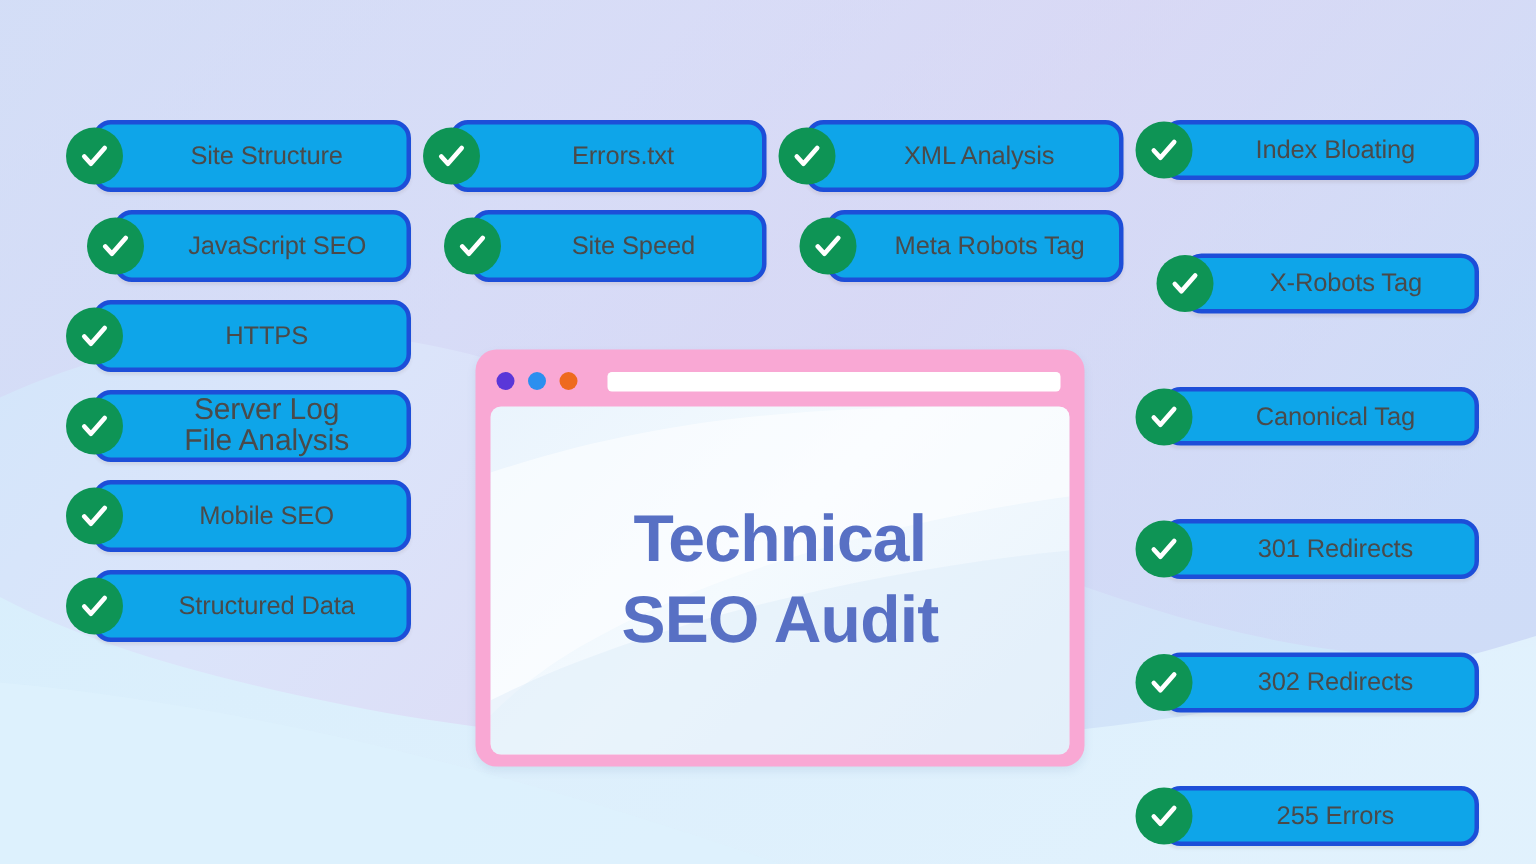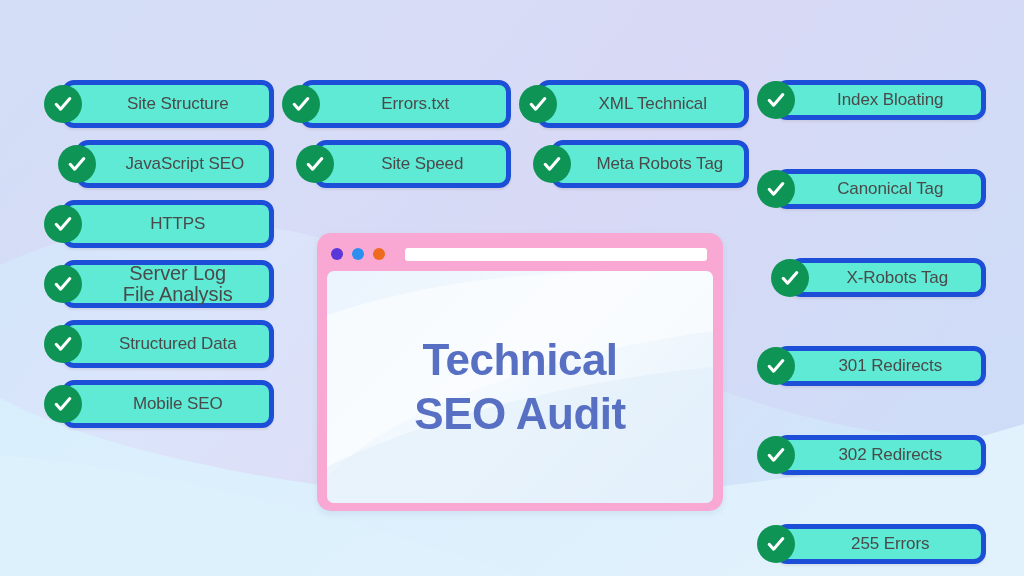--- a/index.html
+++ b/index.html
@@ -32,22 +32,22 @@
     margin-bottom:12px;
     display:flex;
     align-items:center;
     justify-content:center;
   }
   .badge.r2 { margin-left:14px; }
 
   .pill {
     position:absolute;
     left:18px; right:0; top:0; bottom:0;
-    background:#5eead4;
-    border:5px solid #1d4ed8;
+    background:#0ea5e9;
+    border:3px solid #1d4ed8;
     border-radius:12px;
     display:flex;
     align-items:center;
     justify-content:center;
     padding:0 10px 0 30px;
     box-shadow:0 2px 2px rgba(120,90,80,0.10);
   }
   .pill-label {
     color:#4a4a4a;
     font-size:17px;
@@ -186,38 +186,38 @@
 File Analysis</span>
       </div>
       <span class="check">
         <svg width="24" height="24" viewBox="0 0 24 24">
             <path d="M5.2 12.3 L9.6 17.2 L18.8 6.6" stroke="#fff" stroke-width="3.1" fill="none" stroke-linecap="round" stroke-linejoin="round"></path>
           </svg>
       </span>
     </div>
     <div class="badge">
       <div class="pill">
+        <span class="pill-label">Mobile SEO</span>
+      </div>
+      <span class="check">
+        <svg width="24" height="24" viewBox="0 0 24 24">
+            <path d="M5.2 12.3 L9.6 17.2 L18.8 6.6" stroke="#fff" stroke-width="3.1" fill="none" stroke-linecap="round" stroke-linejoin="round"></path>
+          </svg>
+      </span>
+    </div>
+    <div class="badge">
+      <div class="pill">
         <span class="pill-label">Structured Data</span>
       </div>
       <span class="check">
         <svg width="24" height="24" viewBox="0 0 24 24">
             <path d="M5.2 12.3 L9.6 17.2 L18.8 6.6" stroke="#fff" stroke-width="3.1" fill="none" stroke-linecap="round" stroke-linejoin="round"></path>
           </svg>
       </span>
     </div>
-    <div class="badge">
-      <div class="pill">
-        <span class="pill-label">Mobile SEO</span>
-      </div>
-      <span class="check">
-        <svg width="24" height="24" viewBox="0 0 24 24">
-            <path d="M5.2 12.3 L9.6 17.2 L18.8 6.6" stroke="#fff" stroke-width="3.1" fill="none" stroke-linecap="round" stroke-linejoin="round"></path>
-          </svg>
-      </span>
-    </div>
   </div>
 
   <div class="col col-2">
     <div class="badge">
       <div class="pill">
         <span class="pill-label">Errors.txt</span>
       </div>
       <span class="check">
         <svg width="24" height="24" viewBox="0 0 24 24">
             <path d="M5.2 12.3 L9.6 17.2 L18.8 6.6" stroke="#fff" stroke-width="3.1" fill="none" stroke-linecap="round" stroke-linejoin="round"></path>
@@ -232,21 +232,21 @@
         <svg width="24" height="24" viewBox="0 0 24 24">
             <path d="M5.2 12.3 L9.6 17.2 L18.8 6.6" stroke="#fff" stroke-width="3.1" fill="none" stroke-linecap="round" stroke-linejoin="round"></path>
           </svg>
       </span>
     </div>
   </div>
 
   <div class="col col-3">
     <div class="badge">
       <div class="pill">
-        <span class="pill-label">XML Technical</span>
+        <span class="pill-label">XML Analysis</span>
       </div>
       <span class="check">
         <svg width="24" height="24" viewBox="0 0 24 24">
             <path d="M5.2 12.3 L9.6 17.2 L18.8 6.6" stroke="#fff" stroke-width="3.1" fill="none" stroke-linecap="round" stroke-linejoin="round"></path>
           </svg>
       </span>
     </div>
     <div class="badge r2">
       <div class="pill">
         <span class="pill-label">Meta Robots Tag</span>
@@ -263,33 +263,33 @@
     <div class="badge">
       <div class="pill">
         <span class="pill-label">Index Bloating</span>
       </div>
       <span class="check">
         <svg width="24" height="24" viewBox="0 0 24 24">
             <path d="M5.2 12.3 L9.6 17.2 L18.8 6.6" stroke="#fff" stroke-width="3.1" fill="none" stroke-linecap="round" stroke-linejoin="round"></path>
           </svg>
       </span>
     </div>
+    <div class="badge r2">
+      <div class="pill">
+        <span class="pill-label">X-Robots Tag</span>
+      </div>
+      <span class="check">
+        <svg width="24" height="24" viewBox="0 0 24 24">
+            <path d="M5.2 12.3 L9.6 17.2 L18.8 6.6" stroke="#fff" stroke-width="3.1" fill="none" stroke-linecap="round" stroke-linejoin="round"></path>
+          </svg>
+      </span>
+    </div>
     <div class="badge">
       <div class="pill">
         <span class="pill-label">Canonical Tag</span>
-      </div>
-      <span class="check">
-        <svg width="24" height="24" viewBox="0 0 24 24">
-            <path d="M5.2 12.3 L9.6 17.2 L18.8 6.6" stroke="#fff" stroke-width="3.1" fill="none" stroke-linecap="round" stroke-linejoin="round"></path>
-          </svg>
-      </span>
-    </div>
-    <div class="badge r2">
-      <div class="pill">
-        <span class="pill-label">X-Robots Tag</span>
       </div>
       <span class="check">
         <svg width="24" height="24" viewBox="0 0 24 24">
             <path d="M5.2 12.3 L9.6 17.2 L18.8 6.6" stroke="#fff" stroke-width="3.1" fill="none" stroke-linecap="round" stroke-linejoin="round"></path>
           </svg>
       </span>
     </div>
     <div class="badge">
       <div class="pill">
         <span class="pill-label">301 Redirects</span>

